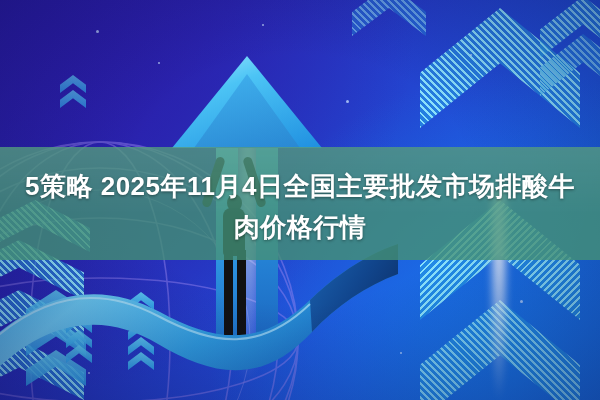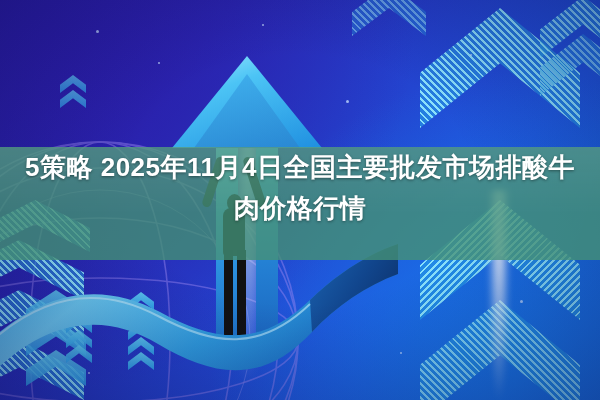--- a/index.html
+++ b/index.html
@@ -99,23 +99,23 @@
     backdrop-filter:saturate(.8);
   }
   .green-band-sheen{
     position:absolute;inset:0;
     background:linear-gradient(180deg, rgba(255,255,255,.07) 0%, rgba(255,255,255,0) 60%);
   }
 
   
   .title{
     position:absolute;left:0;top:147px;width:600px;height:113px;
-    display:flex;align-items:flex-start;justify-content:center;
+    display:flex;align-items:flex-end;justify-content:center;
     text-align:center;
-    padding:0 18px;box-sizing:border-box;
+    padding:12px 18px;box-sizing:border-box;
   }
   .title-text{
     color:#ffffff;
     font-size:26px;
     line-height:41px;
     font-weight:700;
     letter-spacing:.5px;
     text-shadow:0 1px 3px rgba(0,0,0,.42);
     white-space:pre-wrap;
   }

